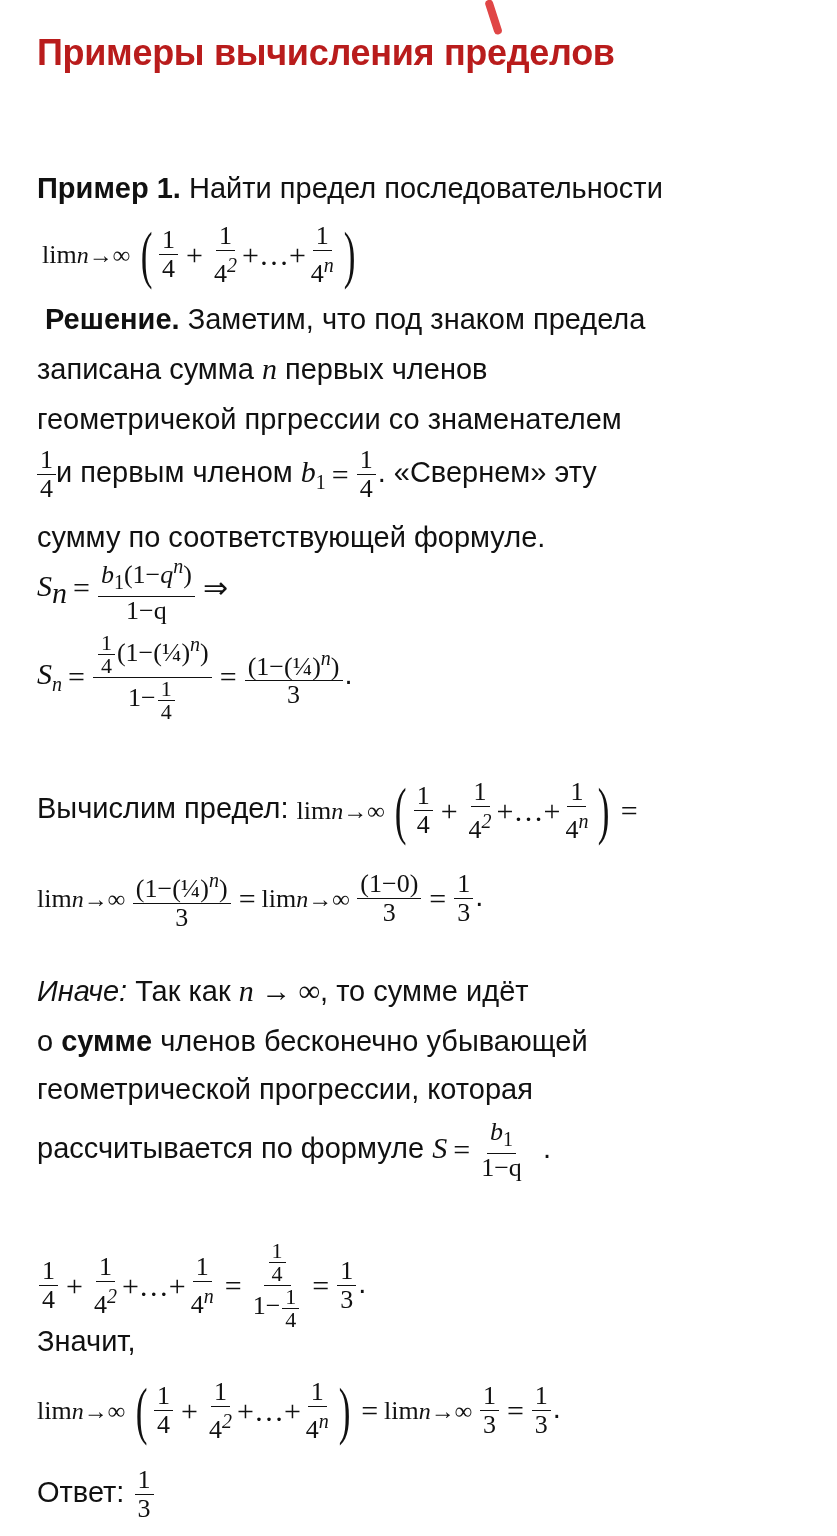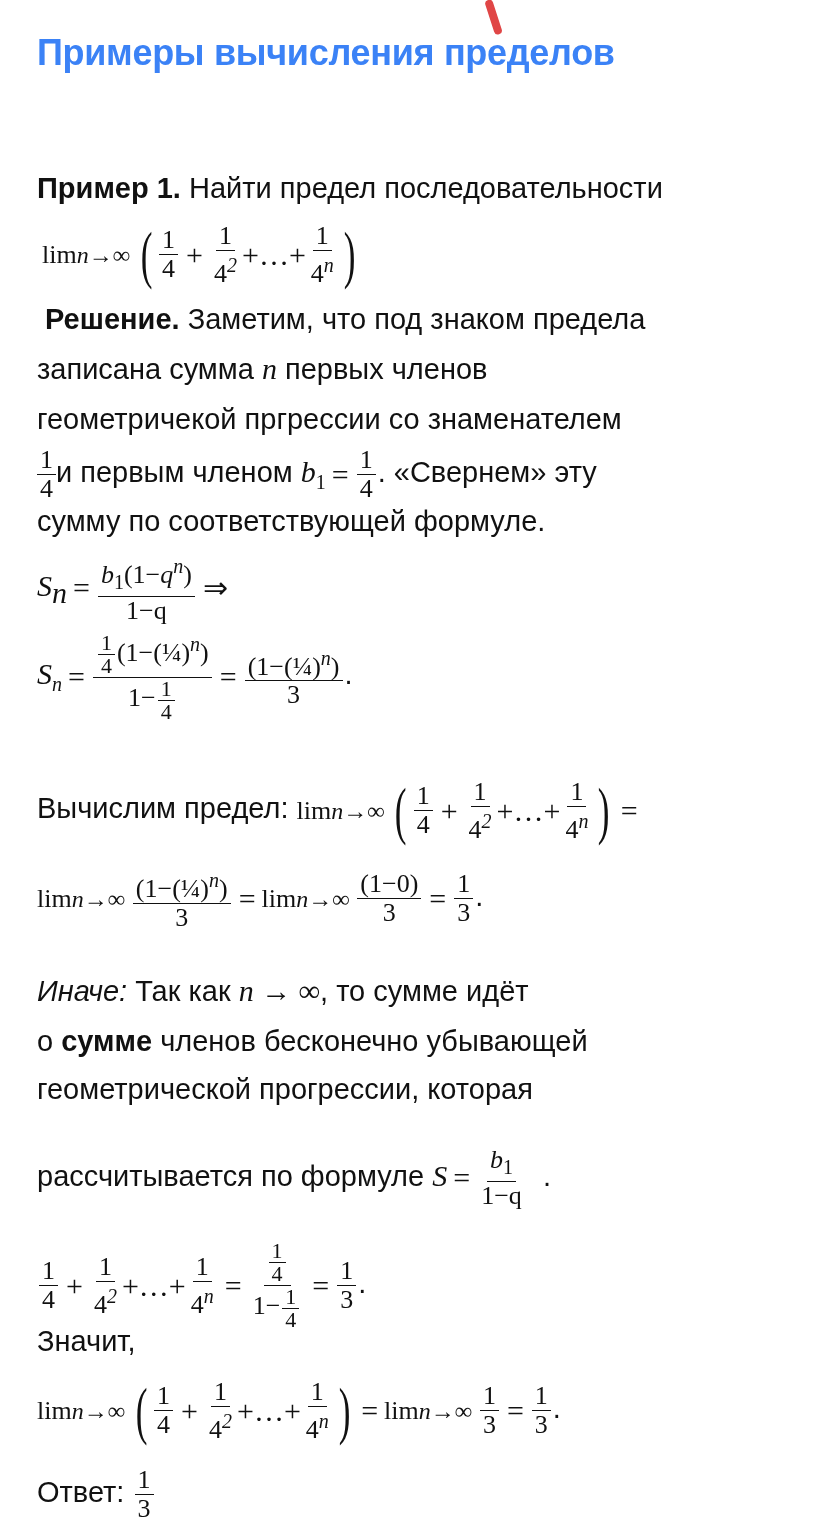--- a/index.html
+++ b/index.html
@@ -1,17 +1,17 @@
 <!DOCTYPE html>
 <html><head>
 <meta charset="utf-8">
 <style>
   html, body { margin:0; padding:0; background:#ffffff; }
   body { width:837px; height:1536px; position:relative; overflow:hidden; color:#111; font-family:"Liberation Sans", sans-serif; }
-  h1 { position:absolute; left:37px; top:26px; margin:0; font-size:36px; font-weight:700; line-height:54px; letter-spacing:-0.3px; color:#3b82f6; font-family:"Liberation Sans", sans-serif; }
+  h1 { position:absolute; left:37px; top:26px; margin:0; font-size:36px; font-weight:700; line-height:54px; letter-spacing:-0.3px; color:#b91c1c; font-family:"Liberation Sans", sans-serif; }
   .line { position:absolute; left:37px; font-size:29px; line-height:34px; white-space:nowrap; font-family:"Liberation Sans", sans-serif; }
   .line b { font-weight:700; }
   .mi { font-family:"Liberation Serif", serif; font-style:italic; font-size:30px; }
   .frac { display:inline-flex; flex-direction:column; align-items:center; vertical-align:middle; font-family:"Liberation Serif", serif; font-size:26px; line-height:28px; margin:0 2px; }
   .frac .num { padding:0 3px; border-bottom:1.6px solid #111; }
   .frac .den { padding:0 3px; }
   .lim { display:inline-flex; flex-direction:row; align-items:center; vertical-align:middle; font-family:"Liberation Serif", serif; font-size:26px; line-height:26px; margin-right:6px; }
   .lim .sub { font-size:24px; font-style:italic; }
   .paren { font-family:"Liberation Serif", serif; font-size:64px; font-weight:100; vertical-align:middle; line-height:60px; transform:scaleX(0.55); display:inline-block; }
   sup { font-size:20px; font-style:italic; font-family:"Liberation Serif", serif; }
@@ -61,21 +61,21 @@
 </div>
 <div class="line" style="top:446px;">
   <span class="frac" style="margin:0">
       <span class="num">1</span>
       <span class="den">4</span>
     </span><span>и первым членом</span> <span class="mi">b</span><sub>1</sub><span class="op">=</span><span class="frac">
       <span class="num">1</span>
       <span class="den">4</span>
     </span><span>. «Свернем» эту</span>
 </div>
-<div class="line" style="top:504px;text-align:center;">
+<div class="line" style="top:520px;text-align:center;">
   <span>сумму по соответствующей формуле.</span>
 </div>
 
 <div class="line" style="top:552px;">
   <span class="mi">S</span><sub class="mi" style="font-style:italic">n</sub><span class="op">=</span><span class="frac">
       <span class="num"><span class="mi" style="font-size:26px">b</span><sub>1</sub>(1−<i>q</i><sup>n</sup>)</span>
       <span class="den">1−q</span>
     </span><span class="op">⇒</span>
 </div>
 
@@ -132,21 +132,21 @@
 
 <div class="line" style="top:974px;">
   <i>Иначе:</i> <span>Так как</span> <span class="mi">n → ∞</span><span>, то сумме идёт</span>
 </div>
 <div class="line" style="top:1024px;">
   <span>о</span> <b>сумме</b> <span>членов бесконечно убывающей</span>
 </div>
 <div class="line" style="top:1072px;">
   <span>геометрической прогрессии, которая</span>
 </div>
-<div class="line" style="top:1118px;margin-top:28px;">
+<div class="line" style="top:1118px;">
   <span>рассчитывается по формуле</span> <span class="mi">S</span><span class="op">=</span><span class="frac">
       <span class="num"><i>b</i><sub>1</sub></span>
       <span class="den">1−q</span>
     </span>&nbsp;&nbsp;<span>.</span>
 </div>
 
 <div class="line" style="top:1240px;">
    <span class="frac">
       <span class="num">1</span>
       <span class="den">4</span>

